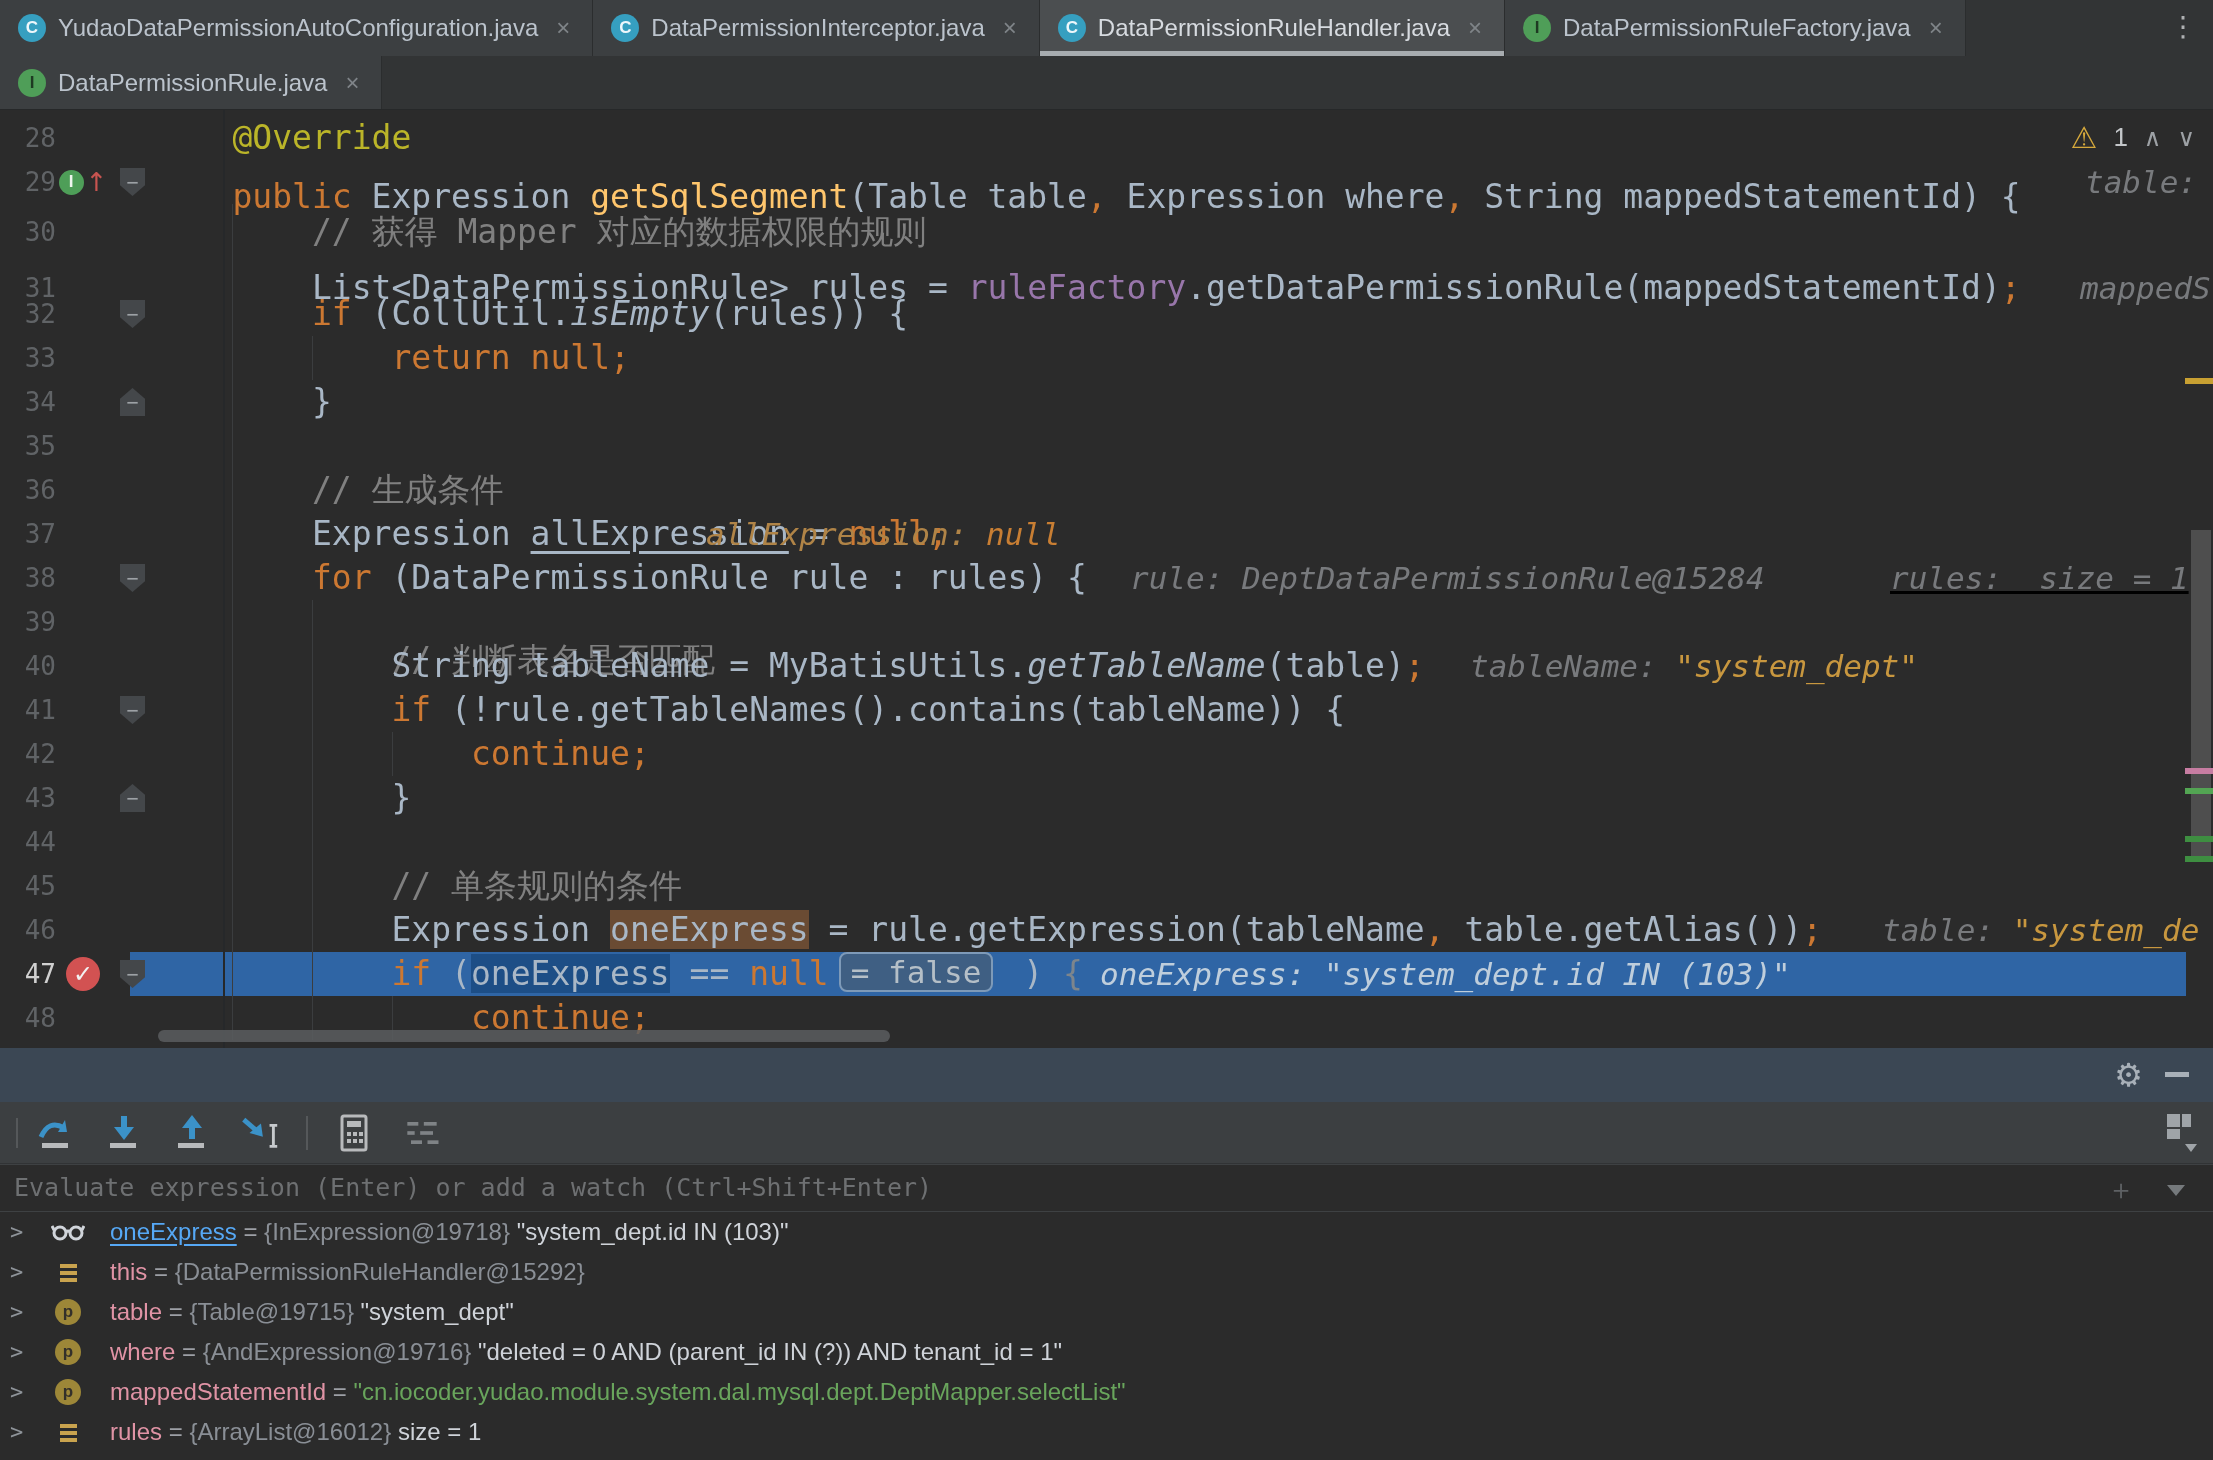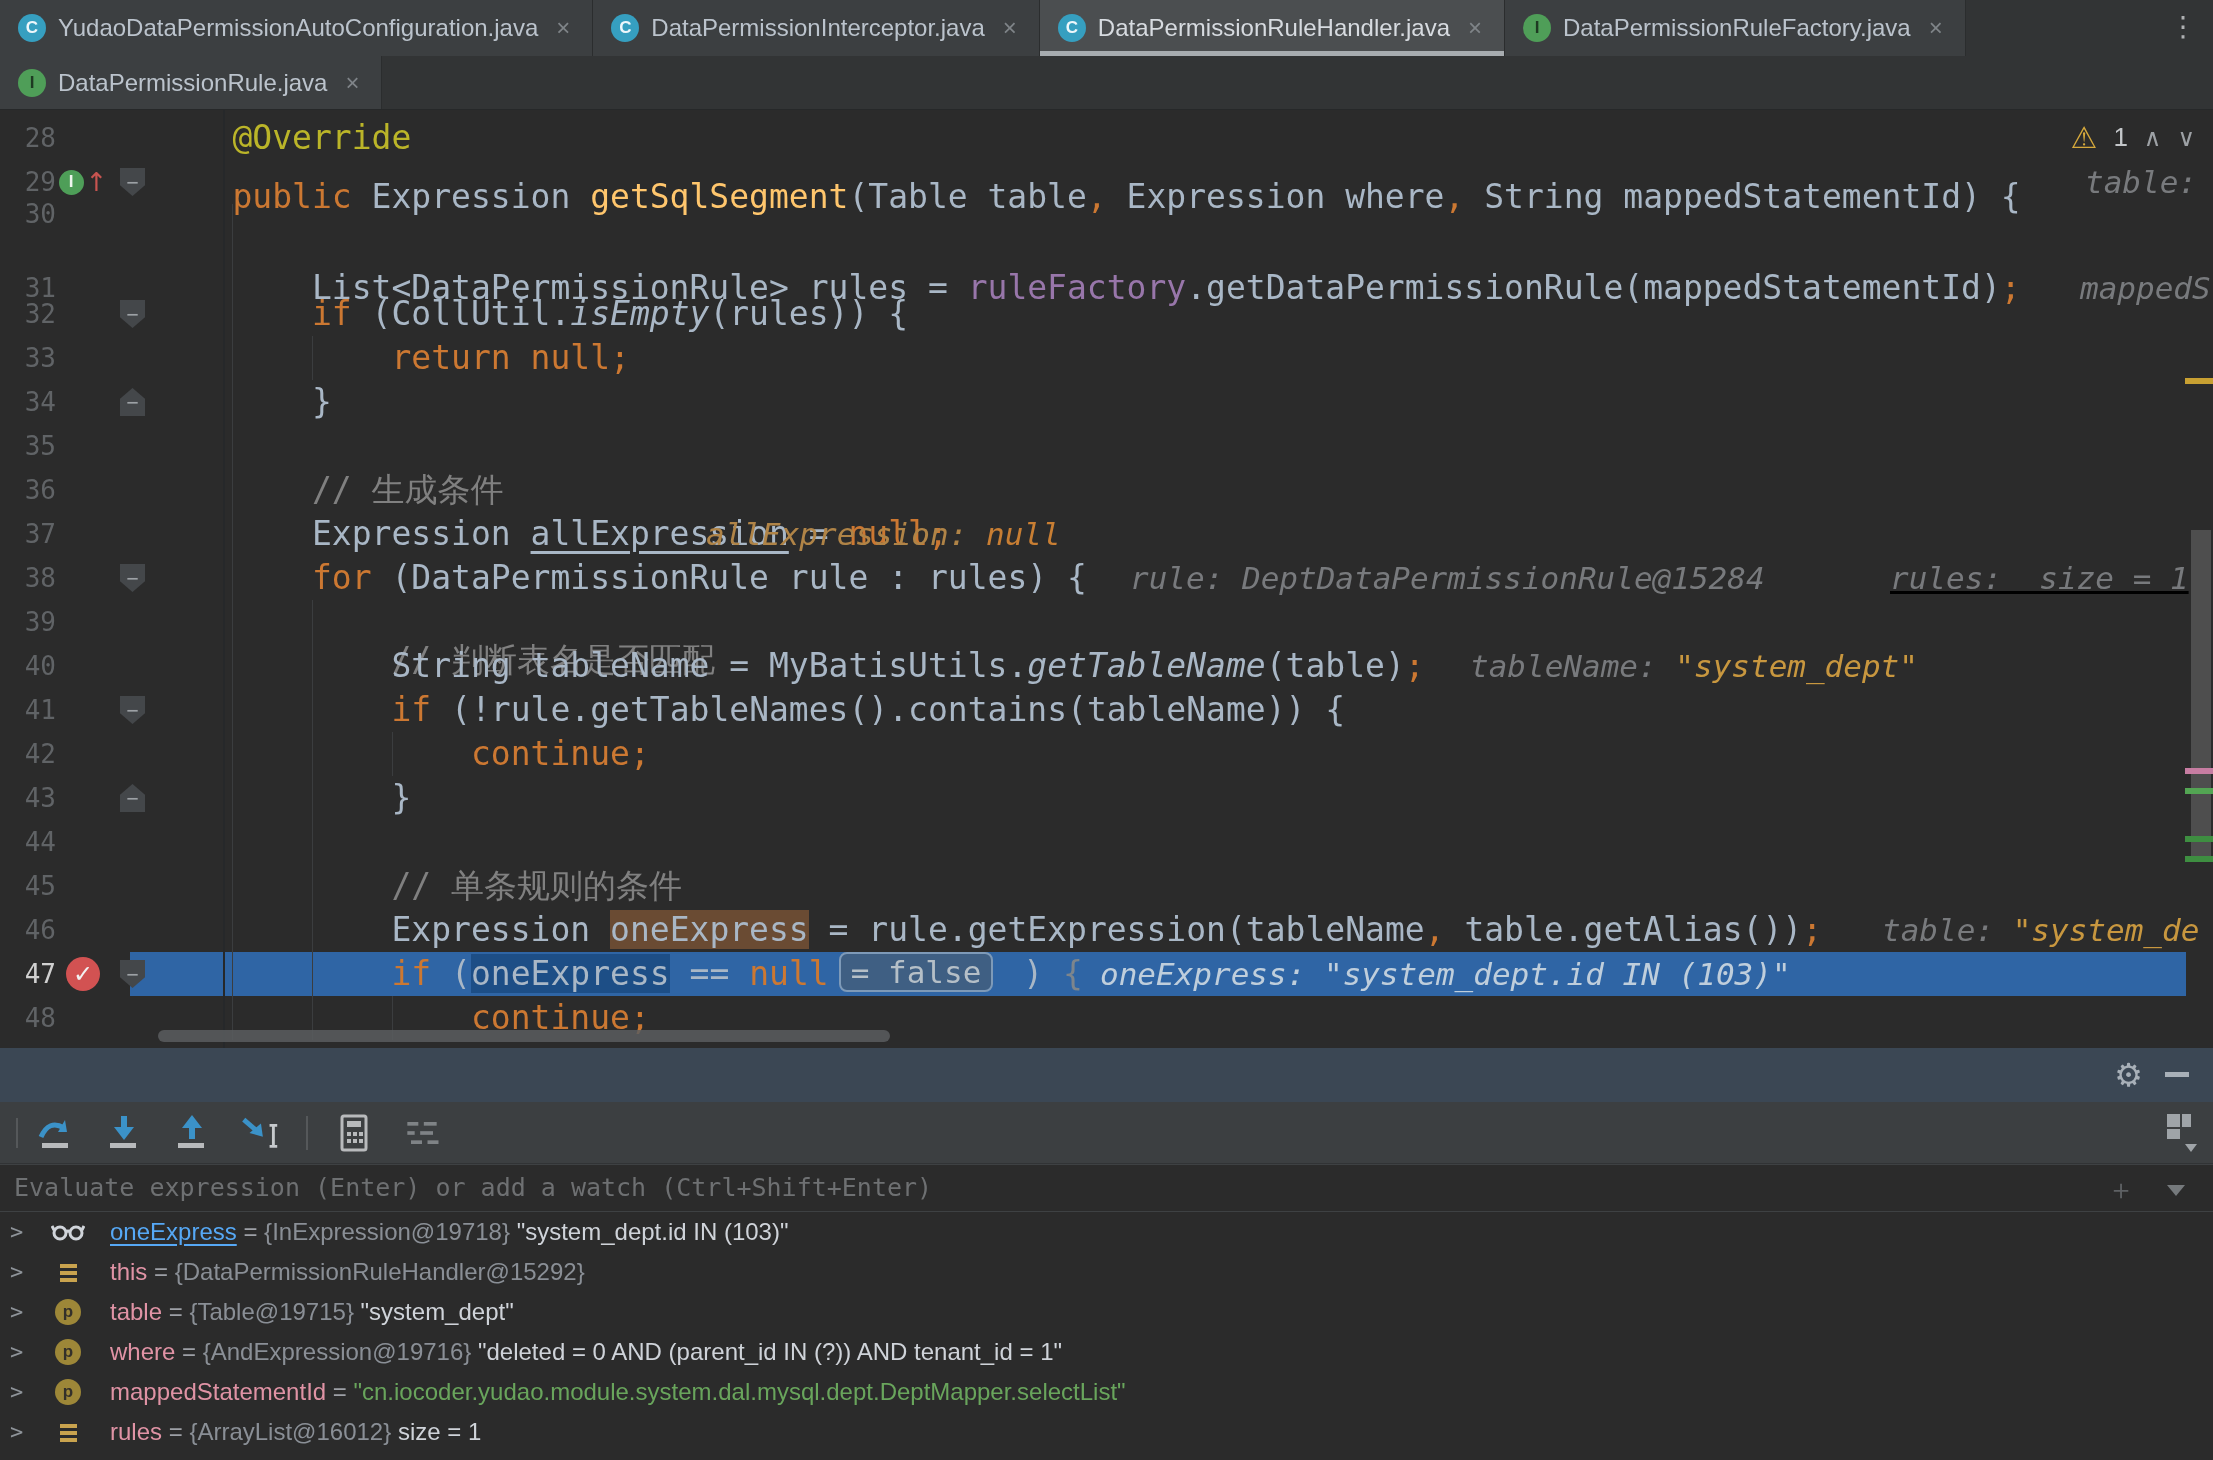--- a/index.html
+++ b/index.html
@@ -149,22 +149,23 @@
           <div class="gut-icon">
             <div class="impl">
               <span class="circ">I</span>
               <span class="arrow">↑</span>
             </div>
           </div>
           <div class="fold open">−</div>
           <span class="codespan" style="left: 232.5px; margin-top: 15px;"><span class="tk-k">public</span><span class="tk-d"> Expression </span><span class="tk-m">getSqlSegment</span><span class="tk-d">(Table table</span><span class="tk-k">,</span><span class="tk-d"> Expression where</span><span class="tk-k">,</span><span class="tk-d"> String mappedStatementId) {</span></span>
           <span class="hintw" style="left: 2085px;"><span class="hint">table:</span></span>
         </div>
-        <div class="cline" style="top: 82px;">
+        <div class="cline" style="top: 100px;">
           <div class="lnum">30</div>
+          <span class="codespan" style="left: 312px;"><span class="tk-c">// 获得 Mapper 对应的数据权限的规则</span></span>
         </div>
         <div class="cline" style="top: 156px;">
           <div class="lnum">31</div>
           <span class="codespan" style="left: 312px;"><span class="tk-d">List&lt;DataPermissionRule&gt; rules = </span><span class="tk-f">ruleFactory</span><span class="tk-d">.getDataPermissionRule(mappedStatementId)</span><span class="tk-k">;</span></span>
           <span class="hintw" style="left: 2080px;"><span class="hint">mappedS</span></span>
         </div>
         <div class="cline" style="top: 182px;">
           <div class="lnum">32</div>
           <div class="fold open">−</div>
           <span class="codespan" style="left: 312px;"><span class="tk-k">if</span><span class="tk-d"> (CollUtil.</span><span class="tk-d tk-i">isEmpty</span><span class="tk-d">(rules)) {</span></span>

